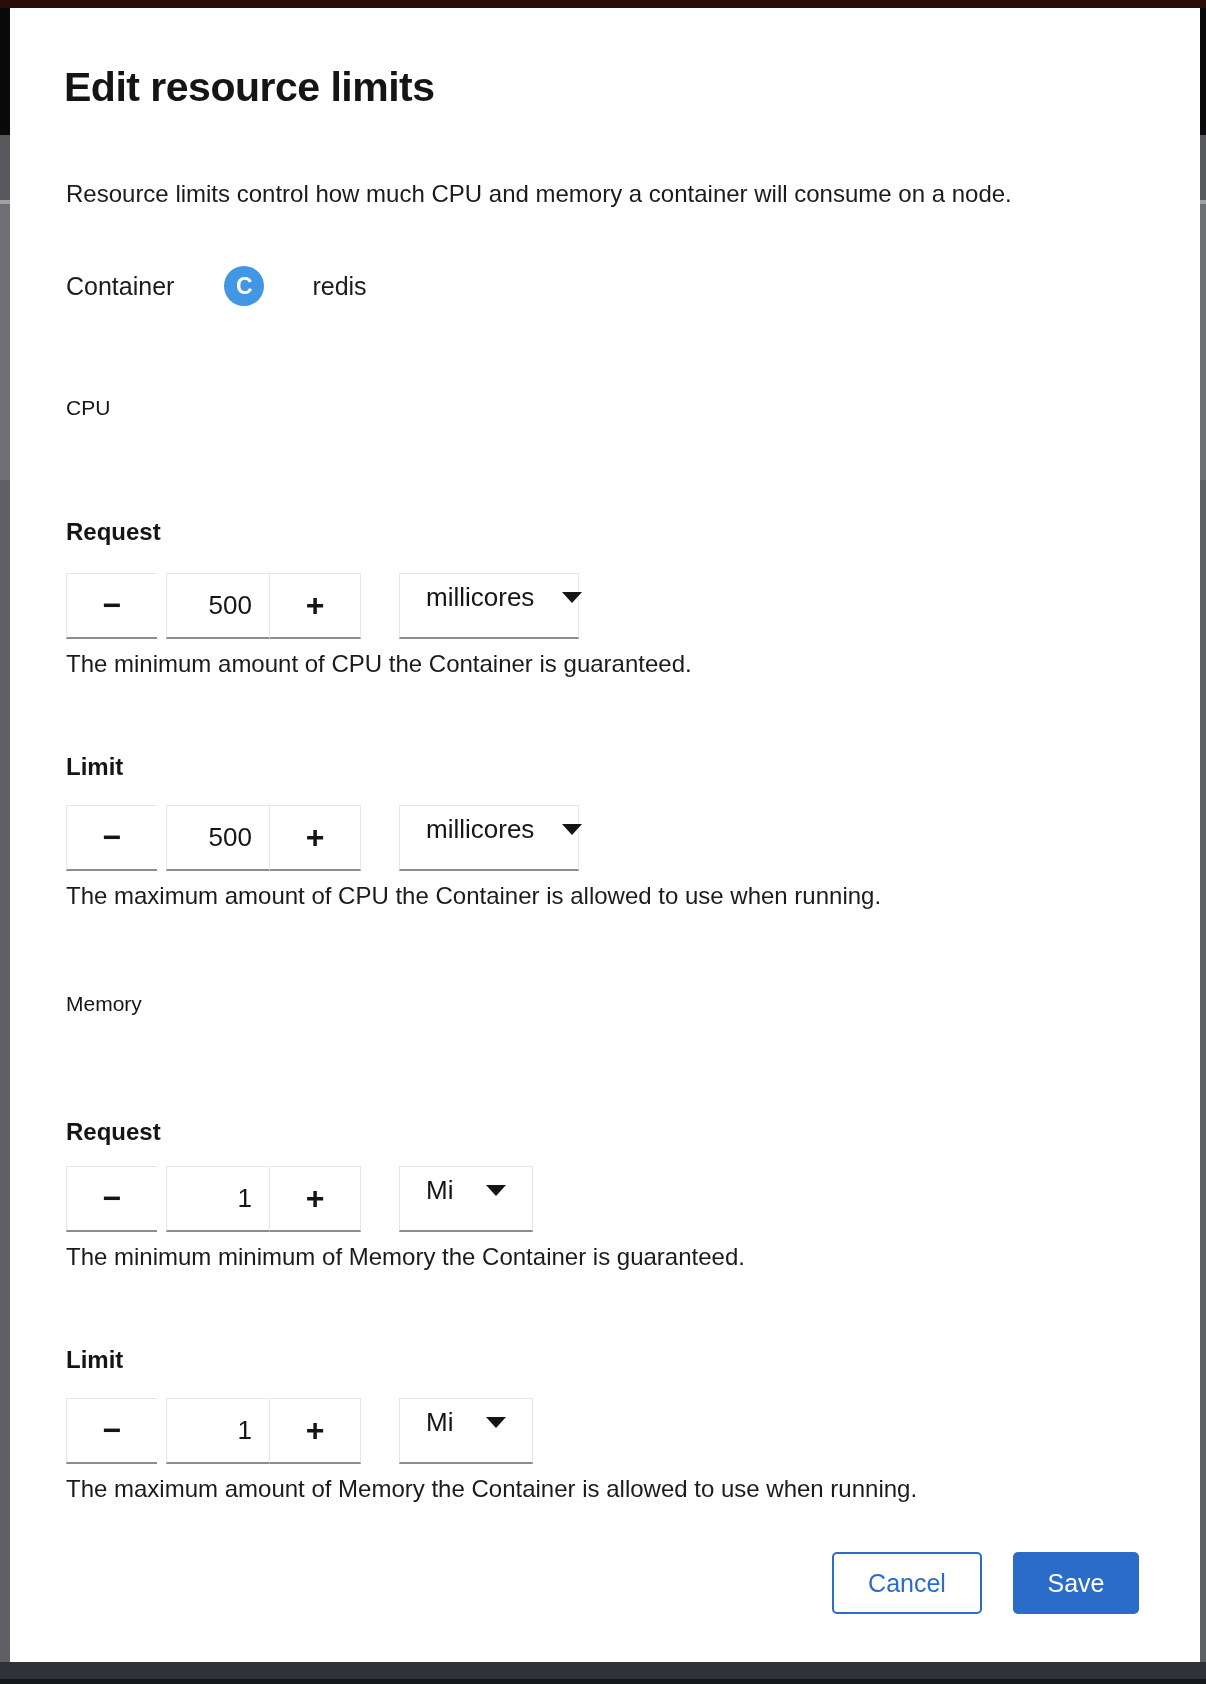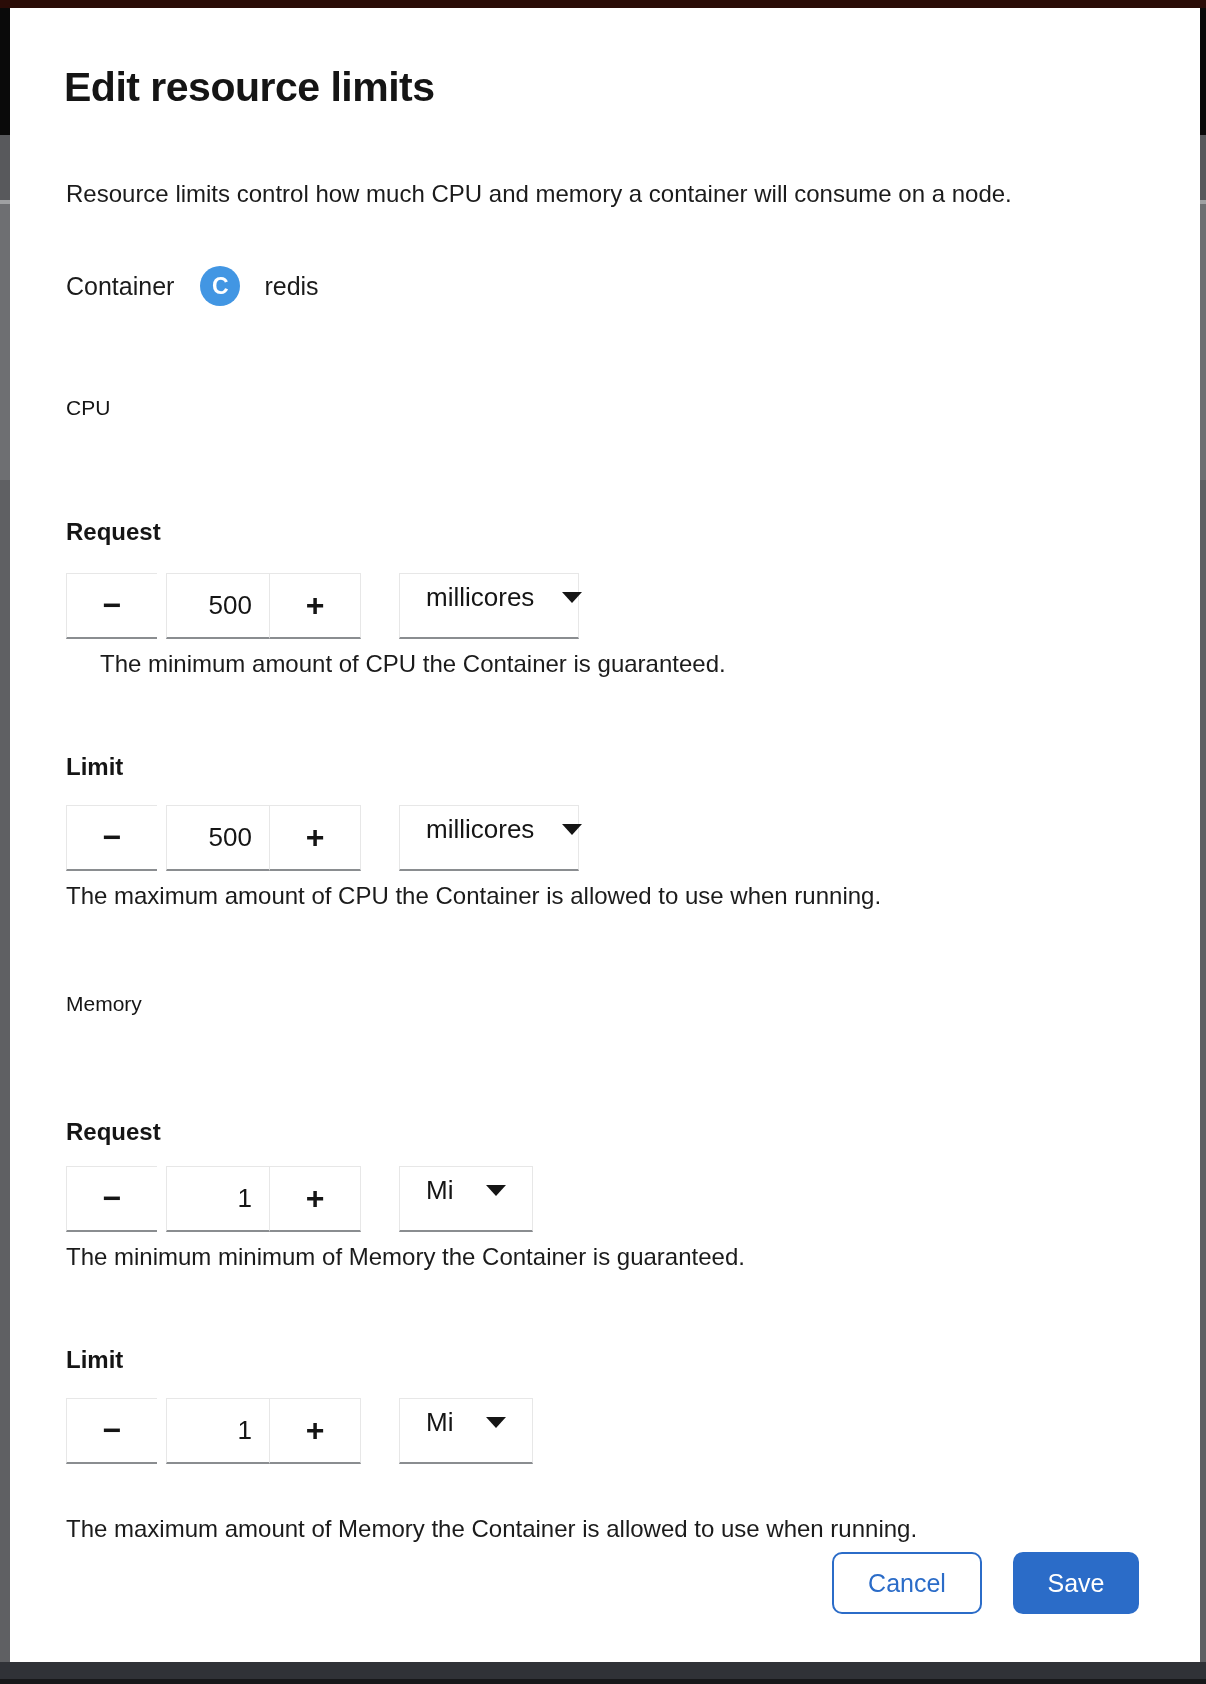--- a/index.html
+++ b/index.html
@@ -48,21 +48,21 @@
     color: #151515;
   }
   .modal-desc {
     left: 56px; top: 170px;
     font-size: 24px; line-height: 32px; color: #1b1b1b;
   }
 
   .container-row {
     left: 56px; top: 258px;
     display: flex; align-items: center;
-    font-size: 25px; color: #1b1b1b;
+    font-size: 25px; color: #1b1b1b; gap: 24px;
   }
   .badge {
     width: 40px; height: 40px; border-radius: 50%;
     background: #4296e3; color: #ffffff;
     display: flex; align-items: center; justify-content: center;
     font-size: 23px; font-weight: 600;
     margin: 0 24px 0 26px;
   }
 
   .section-heading {
@@ -127,28 +127,28 @@
   .caret {
     width: 0; height: 0; margin-left: 28px;
     border-left: 10px solid transparent;
     border-right: 10px solid transparent;
     border-top: 11px solid #151515;
   }
 
   .helper-text {
     left: 56px; font-size: 24px; line-height: 30px; color: #1b1b1b;
   }
-  .hlp-cpu-request { top: 641px; margin-left: 34px; }
+  .hlp-cpu-request { top: 641px; }
   .hlp-cpu-limit   { top: 873px; }
   .hlp-mem-request { top: 1234px; }
-  .hlp-mem-limit   { top: 1506px; }
+  .hlp-mem-limit   { top: 1466px; }
 
   .btn {
     position: absolute; top: 1544px; height: 62px;
-    border-radius: 10px;
+    border-radius: 5px;
     font-family: inherit; font-size: 25px;
     display: flex; align-items: center; justify-content: center;
     cursor: pointer;
   }
   .btn-cancel {
     left: 822px; width: 150px;
     background: #ffffff; color: #2b6cc8;
     border: 2px solid #2b6cc8;
   }
   .btn-save {

